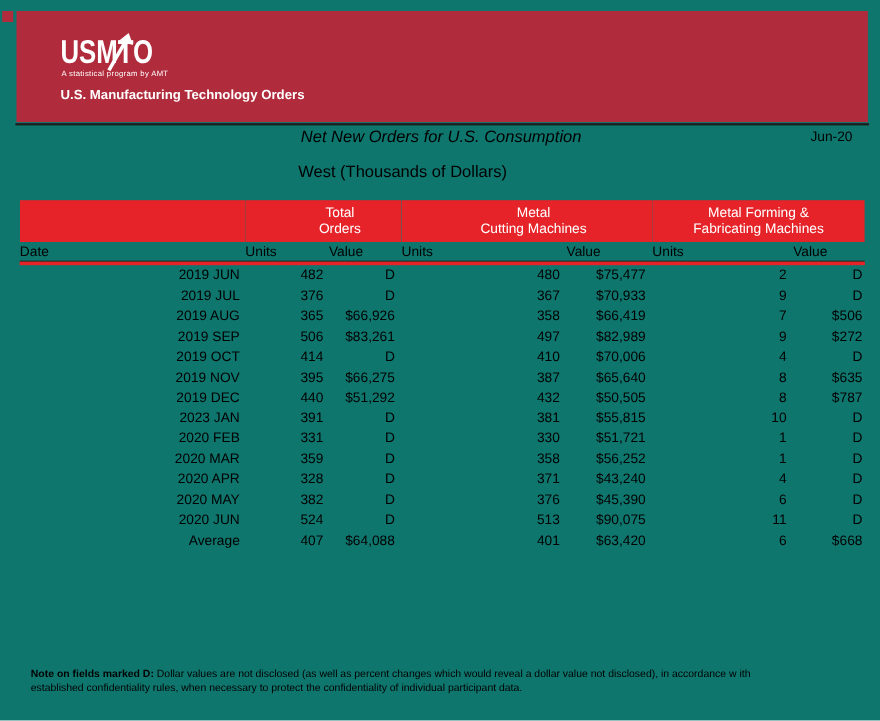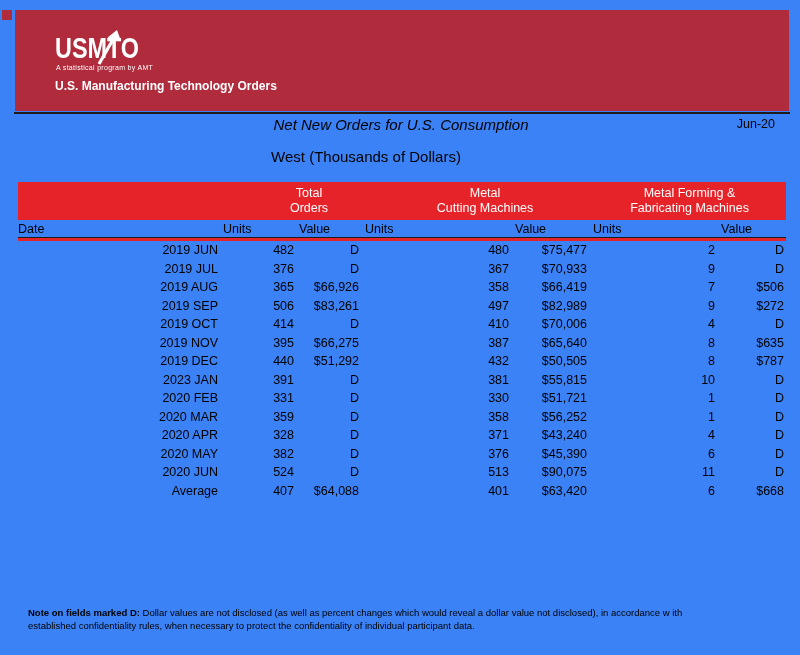--- a/index.html
+++ b/index.html
@@ -3,21 +3,21 @@
 <meta charset="utf-8">
 <style>
   :root{
     --banner-red:#B02B3C;
     --accent-red:#E62329;
     --rule-dark:#1C1C1C;
     --ink:#000000;
   }
   html,body{margin:0;padding:0;background:#ffffff;}
   body{width:800px;height:655px;overflow:hidden;font-family:"Liberation Sans",sans-serif;color:var(--ink);}
-  .page{position:relative;width:800px;height:655px;background:#3b82f6;}
+  .page{position:relative;width:800px;height:655px;background:#0f766e;}
 
   
   .corner-square{position:absolute;left:2px;top:10px;width:10px;height:10px;background:var(--banner-red);}
 
   
   .banner{position:absolute;left:15px;top:10px;width:774px;height:101px;background:var(--banner-red);}
   .logo{position:absolute;left:40px;top:0;width:300px;height:101px;}
   .logo-usmto{position:absolute;left:0px;top:25px;font-size:30px;line-height:26px;font-weight:bold;color:#fff;transform:scaleX(0.78);transform-origin:left top;white-space:nowrap;}
   .logo-arrow{position:absolute;left:0px;top:14px;width:90px;height:46px;pointer-events:none;}
   .logo-sub{position:absolute;left:1px;top:54px;font-size:7px;letter-spacing:0.3px;color:#fff;white-space:nowrap;}

